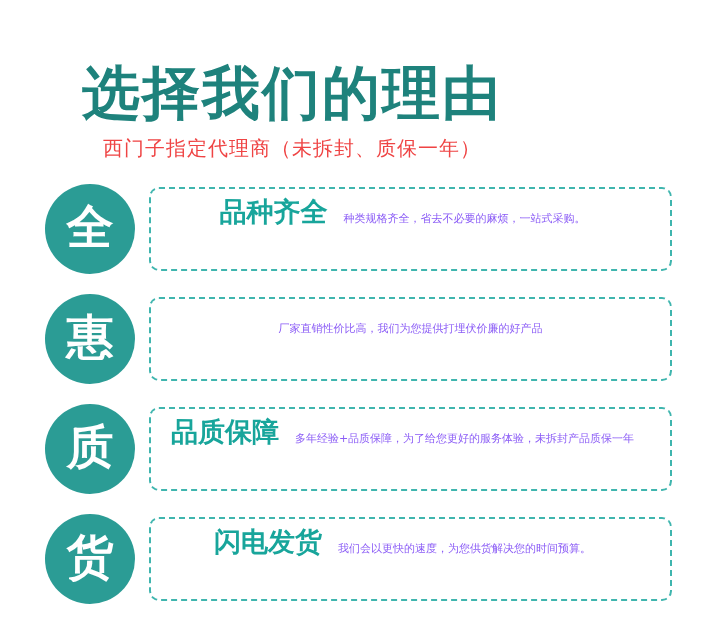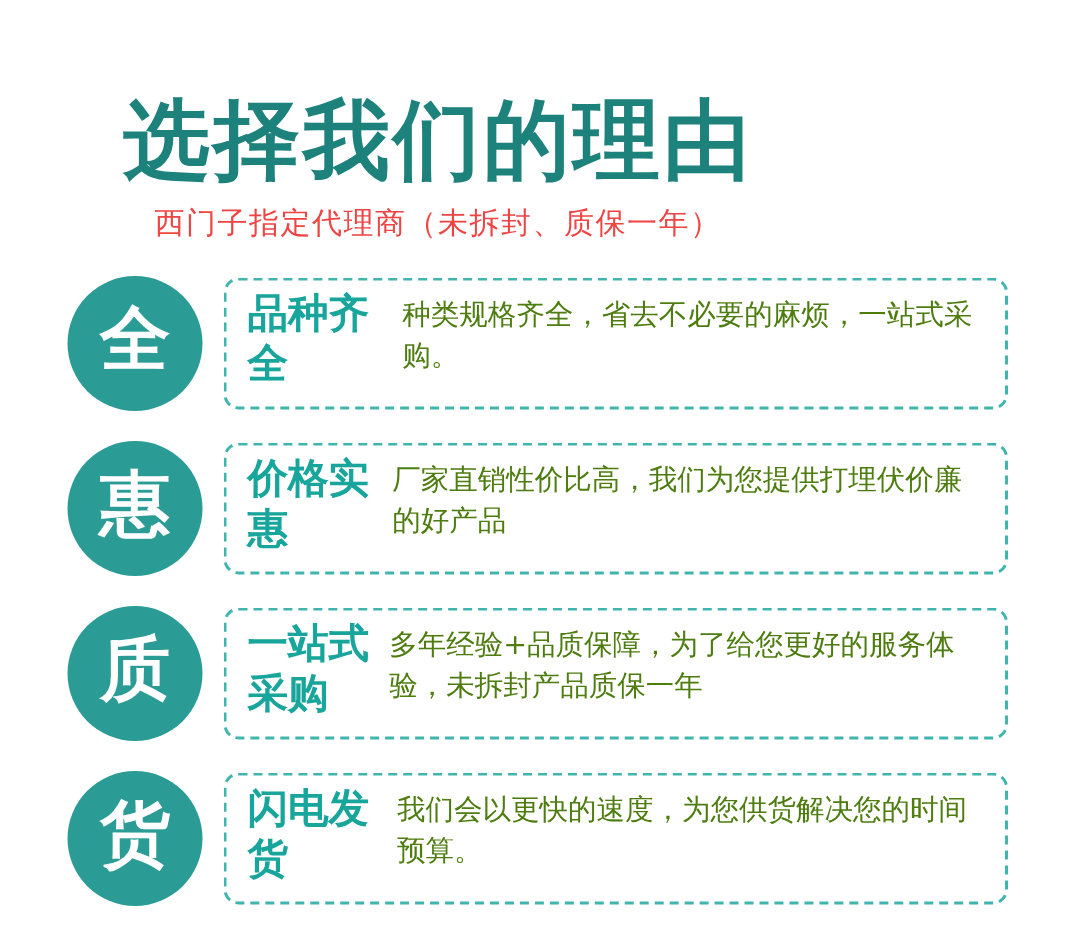--- a/index.html
+++ b/index.html
@@ -78,23 +78,23 @@
     justify-content: center;
   }
   .reason-heading {
     font-size: 27px;
     font-weight: bold;
     color: #18a59b;
     margin: 0 0 3px 0;
     line-height: 1.25;
   }
   .reason-description {
-    font-size: 19px;
-    color: #4d7c0f;
-    margin: 4px;
+    font-size: 11px;
+    color: #8b5cf6;
+    margin: 16px;
     line-height: 1.45;
   }
 </style>
 </head>
 <body>
 
 <div class="page">
 
   <div class="header">
     <h1 class="page-title">选择我们的理由</h1>
@@ -111,31 +111,30 @@
         <h3 class="reason-heading">品种齐全</h3>
         <p class="reason-description">种类规格齐全，省去不必要的麻烦，一站式采购。</p>
       </div>
     </div>
 
     <div class="reason-row">
       <div class="badge-circle">
         <span class="badge-char">惠</span>
       </div>
       <div class="reason-box">
-        <h3 class="reason-heading">价格实惠</h3>
         <p class="reason-description">厂家直销性价比高，我们为您提供打埋伏价廉的好产品</p>
       </div>
     </div>
 
     <div class="reason-row">
       <div class="badge-circle">
         <span class="badge-char">质</span>
       </div>
       <div class="reason-box">
-        <h3 class="reason-heading">一站式采购</h3>
+        <h3 class="reason-heading">品质保障</h3>
         <p class="reason-description">多年经验+品质保障，为了给您更好的服务体验，未拆封产品质保一年</p>
       </div>
     </div>
 
     <div class="reason-row">
       <div class="badge-circle">
         <span class="badge-char">货</span>
       </div>
       <div class="reason-box">
         <h3 class="reason-heading">闪电发货</h3>

